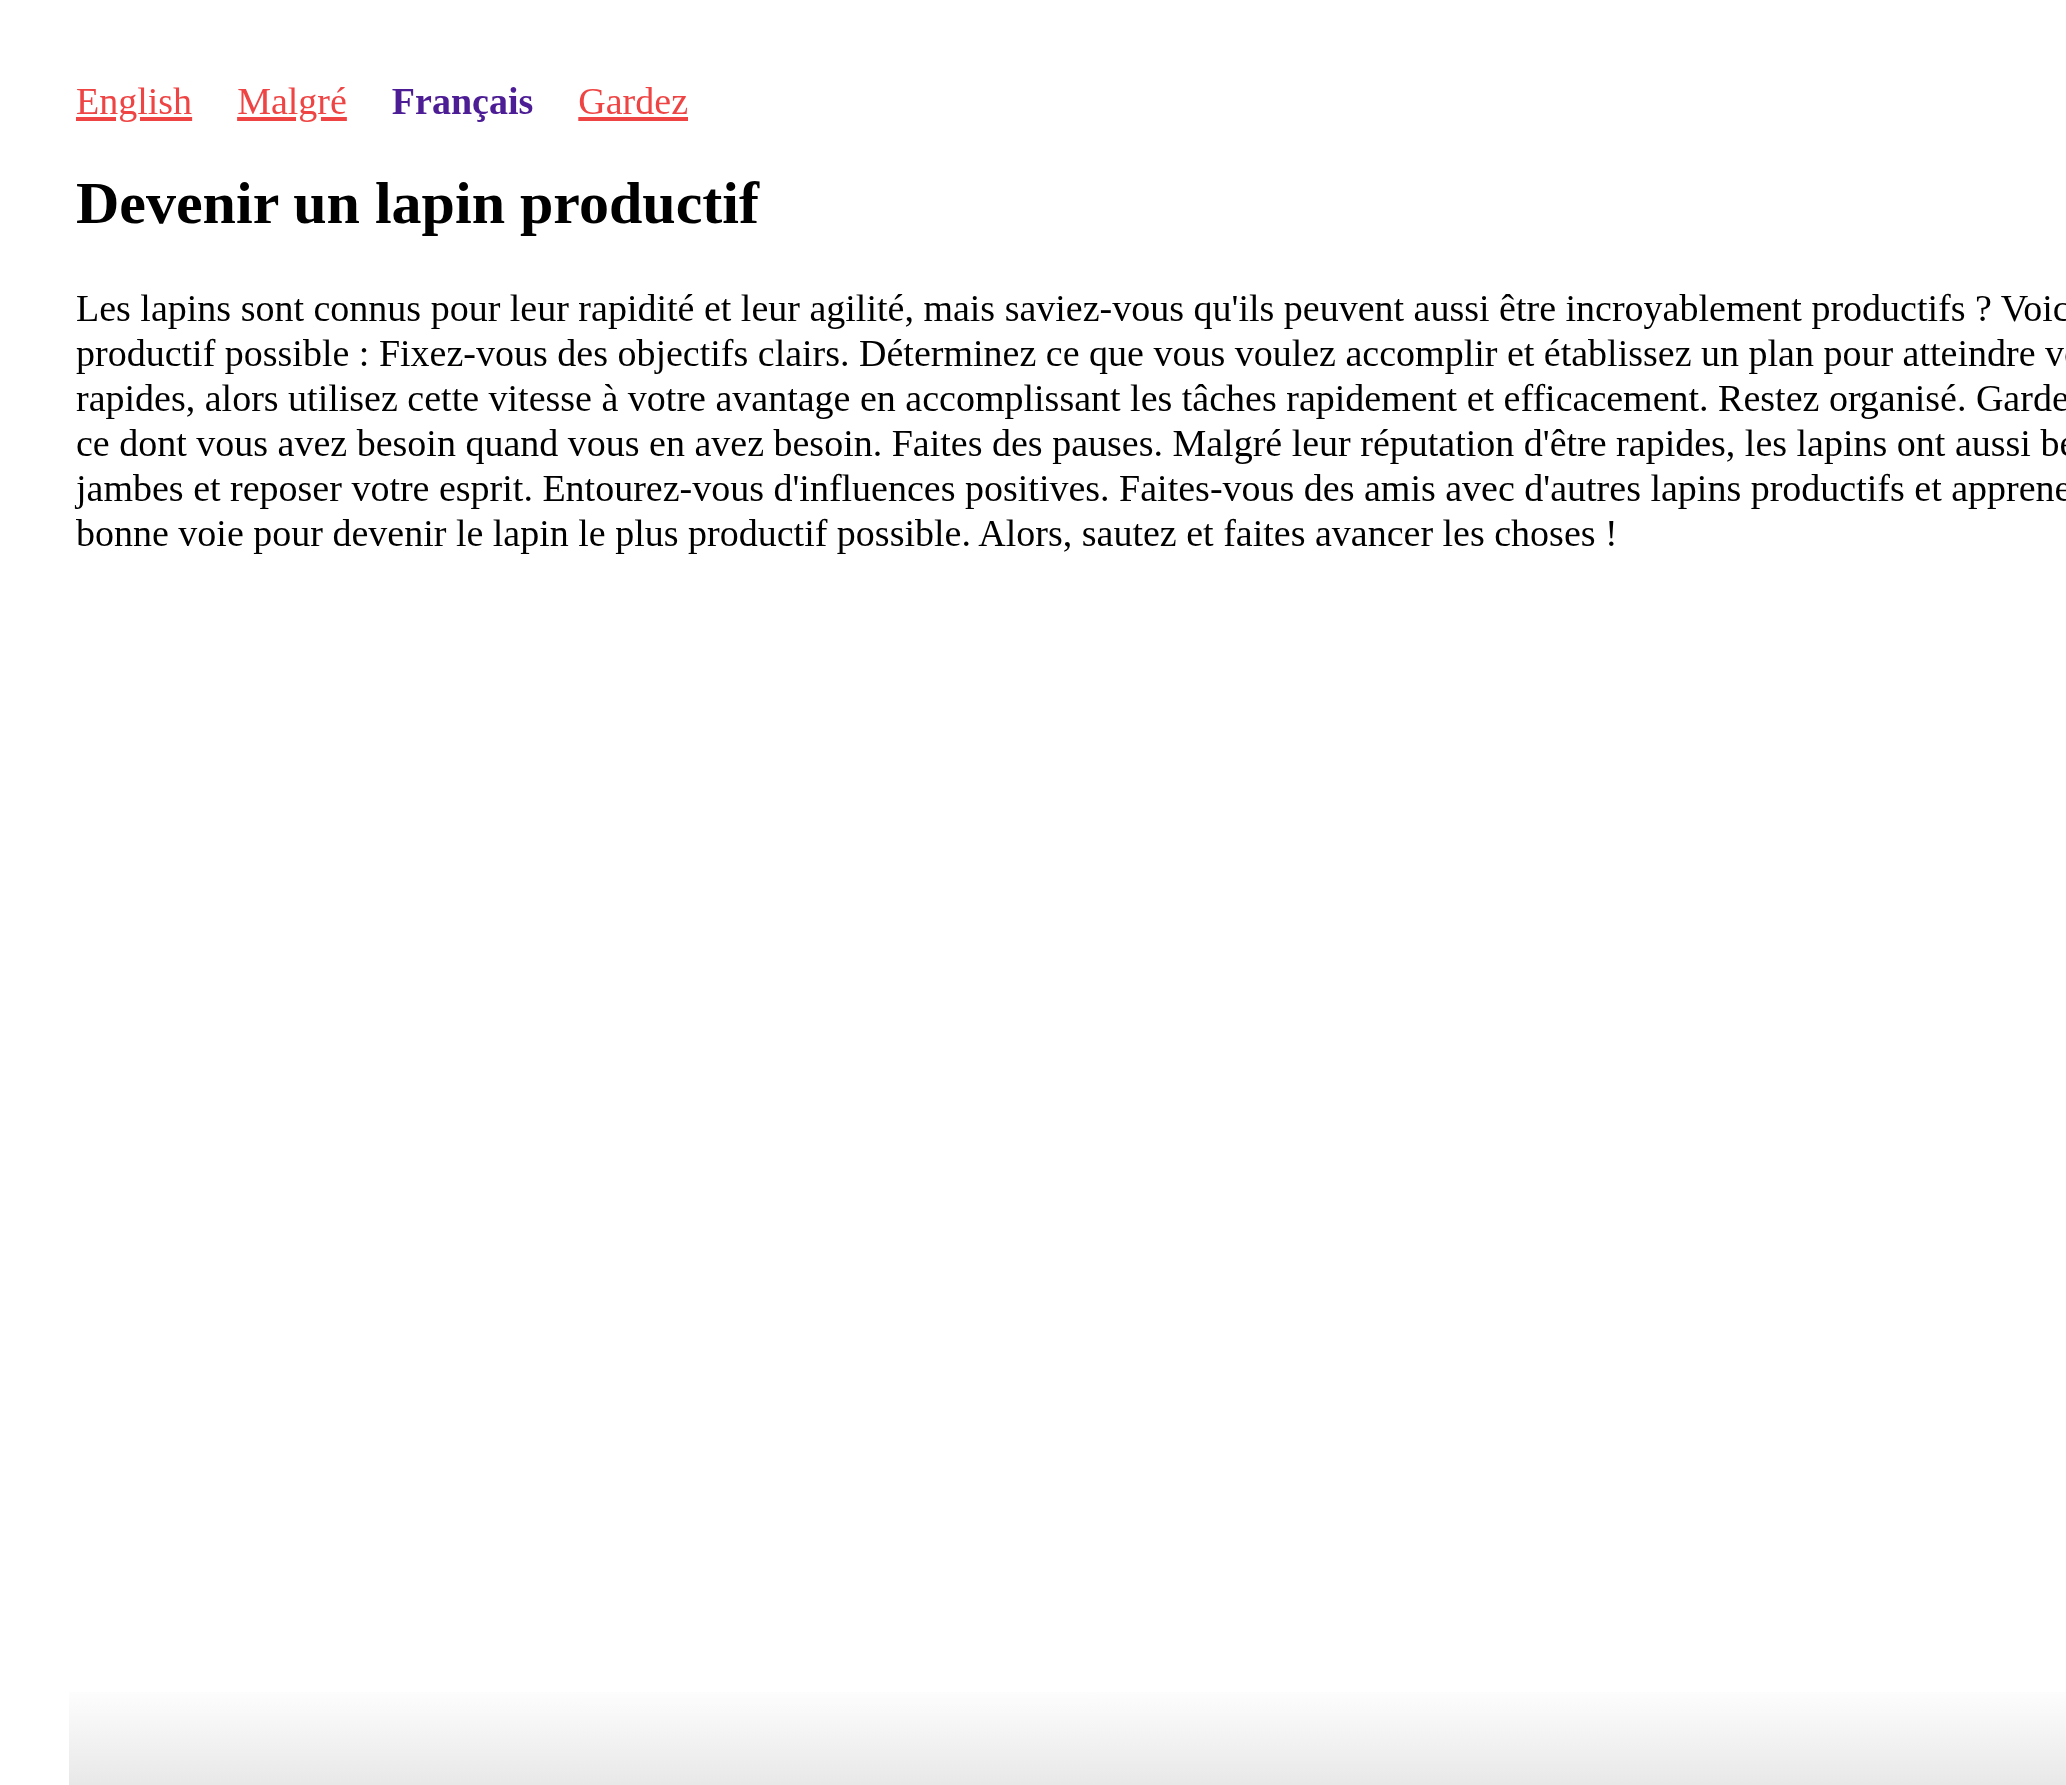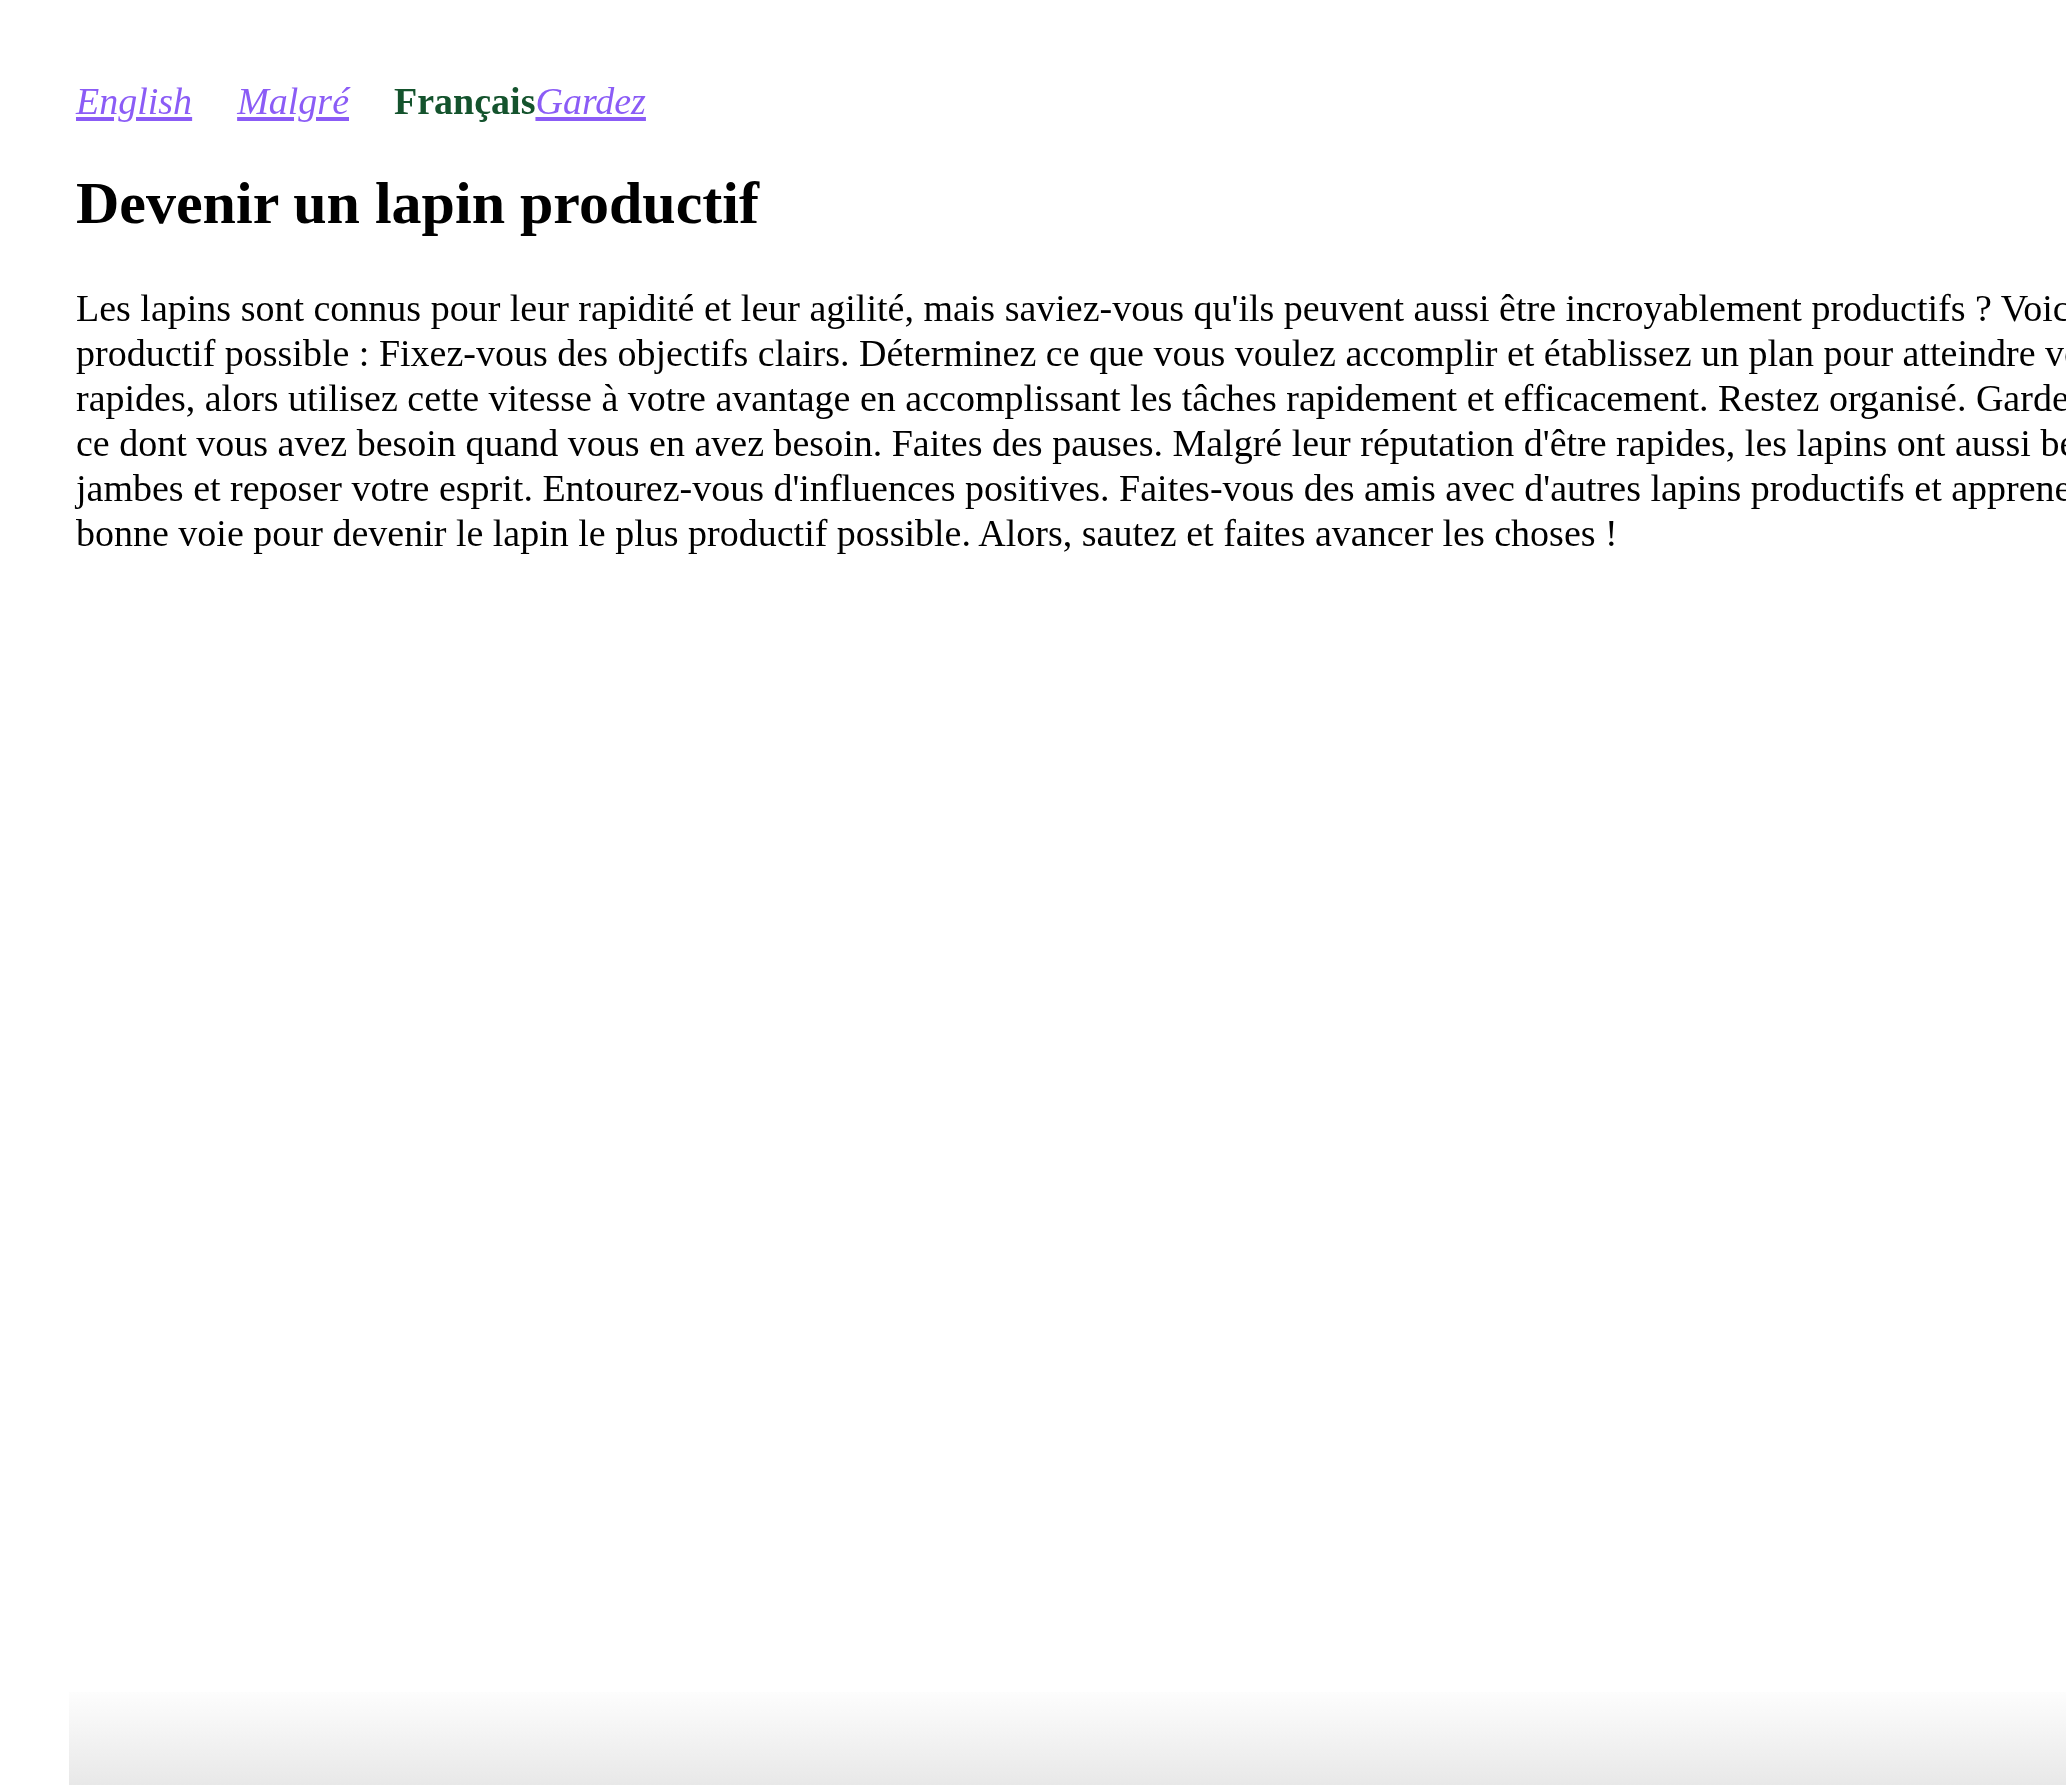--- a/index.html
+++ b/index.html
@@ -16,31 +16,31 @@
     position: relative;
   }
   .page {
     padding: 79px 76px 0 76px;
   }
   nav.lang-nav {
     font-size: 38px;
     line-height: 45px;
   }
   nav.lang-nav a {
-    color: #8b5cf6;
+    color: #ef4444;
     text-decoration: underline;
     text-decoration-thickness: 4.1px;
     text-underline-offset: 3.3px;
     margin-right: 45px;
     cursor: pointer;
-    font-style: italic;
   }
   nav.lang-nav .lang-current {
-    color: #14532d;
+    color: #4c1d95;
     font-weight: bold;
+    margin-right: 45px;
   }
   h1.page-title {
     font-size: 60px;
     font-weight: bold;
     margin: 45px 0 48px 0;
     line-height: 1.15;
   }
   p.article-text {
     font-size: 38px;
     line-height: 45px;

